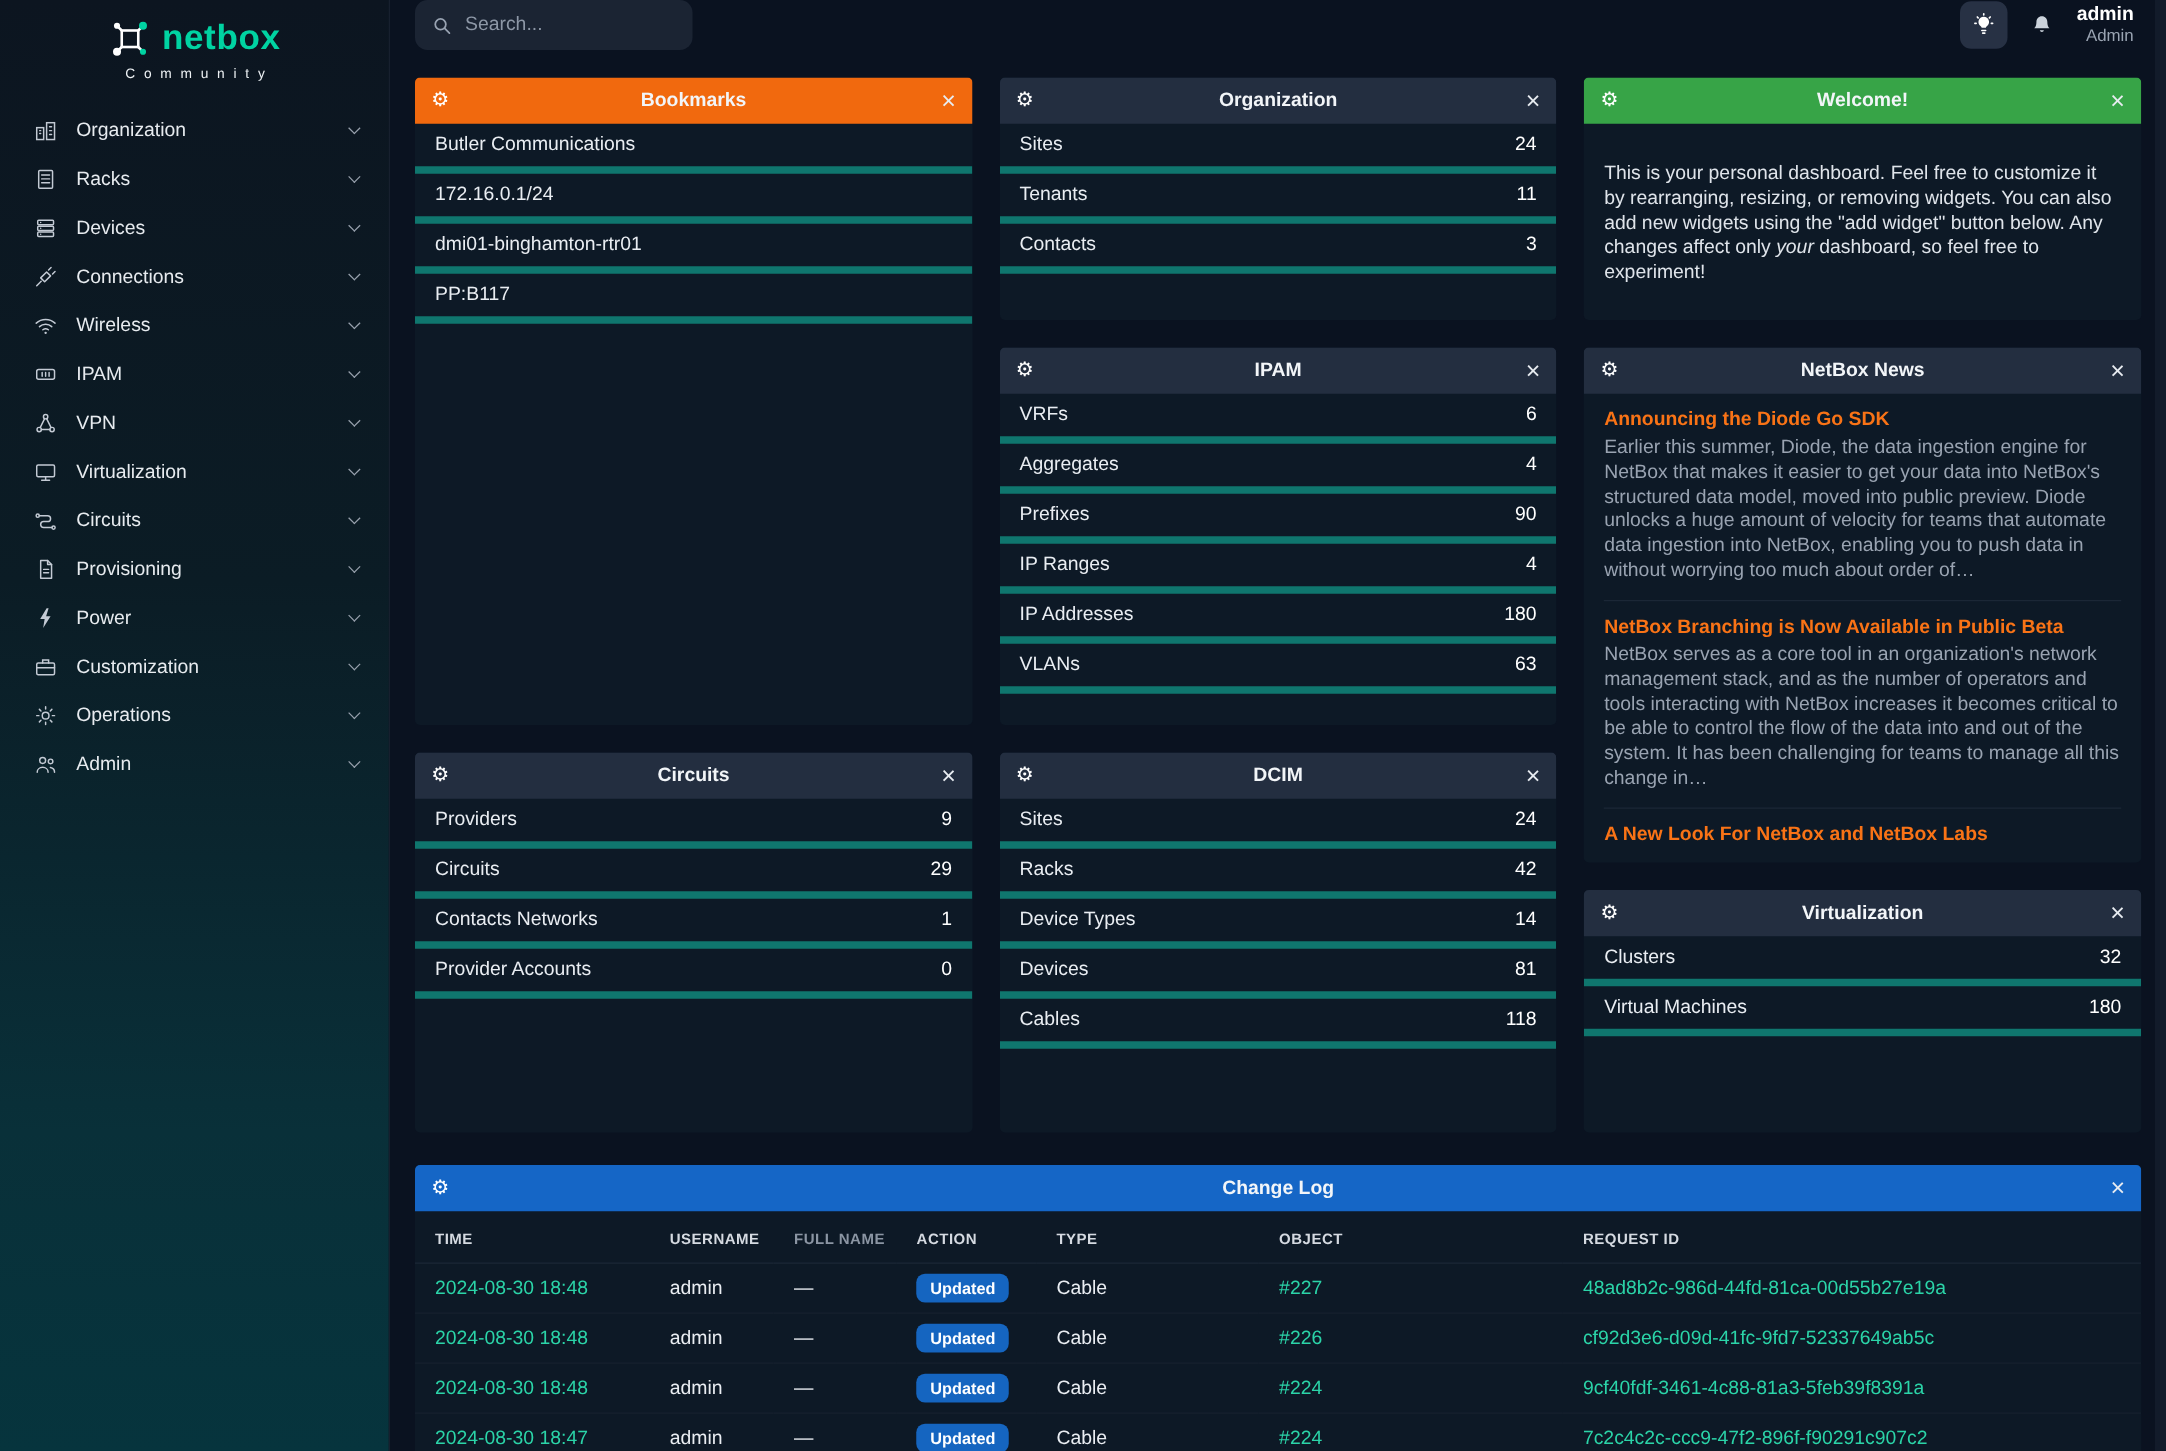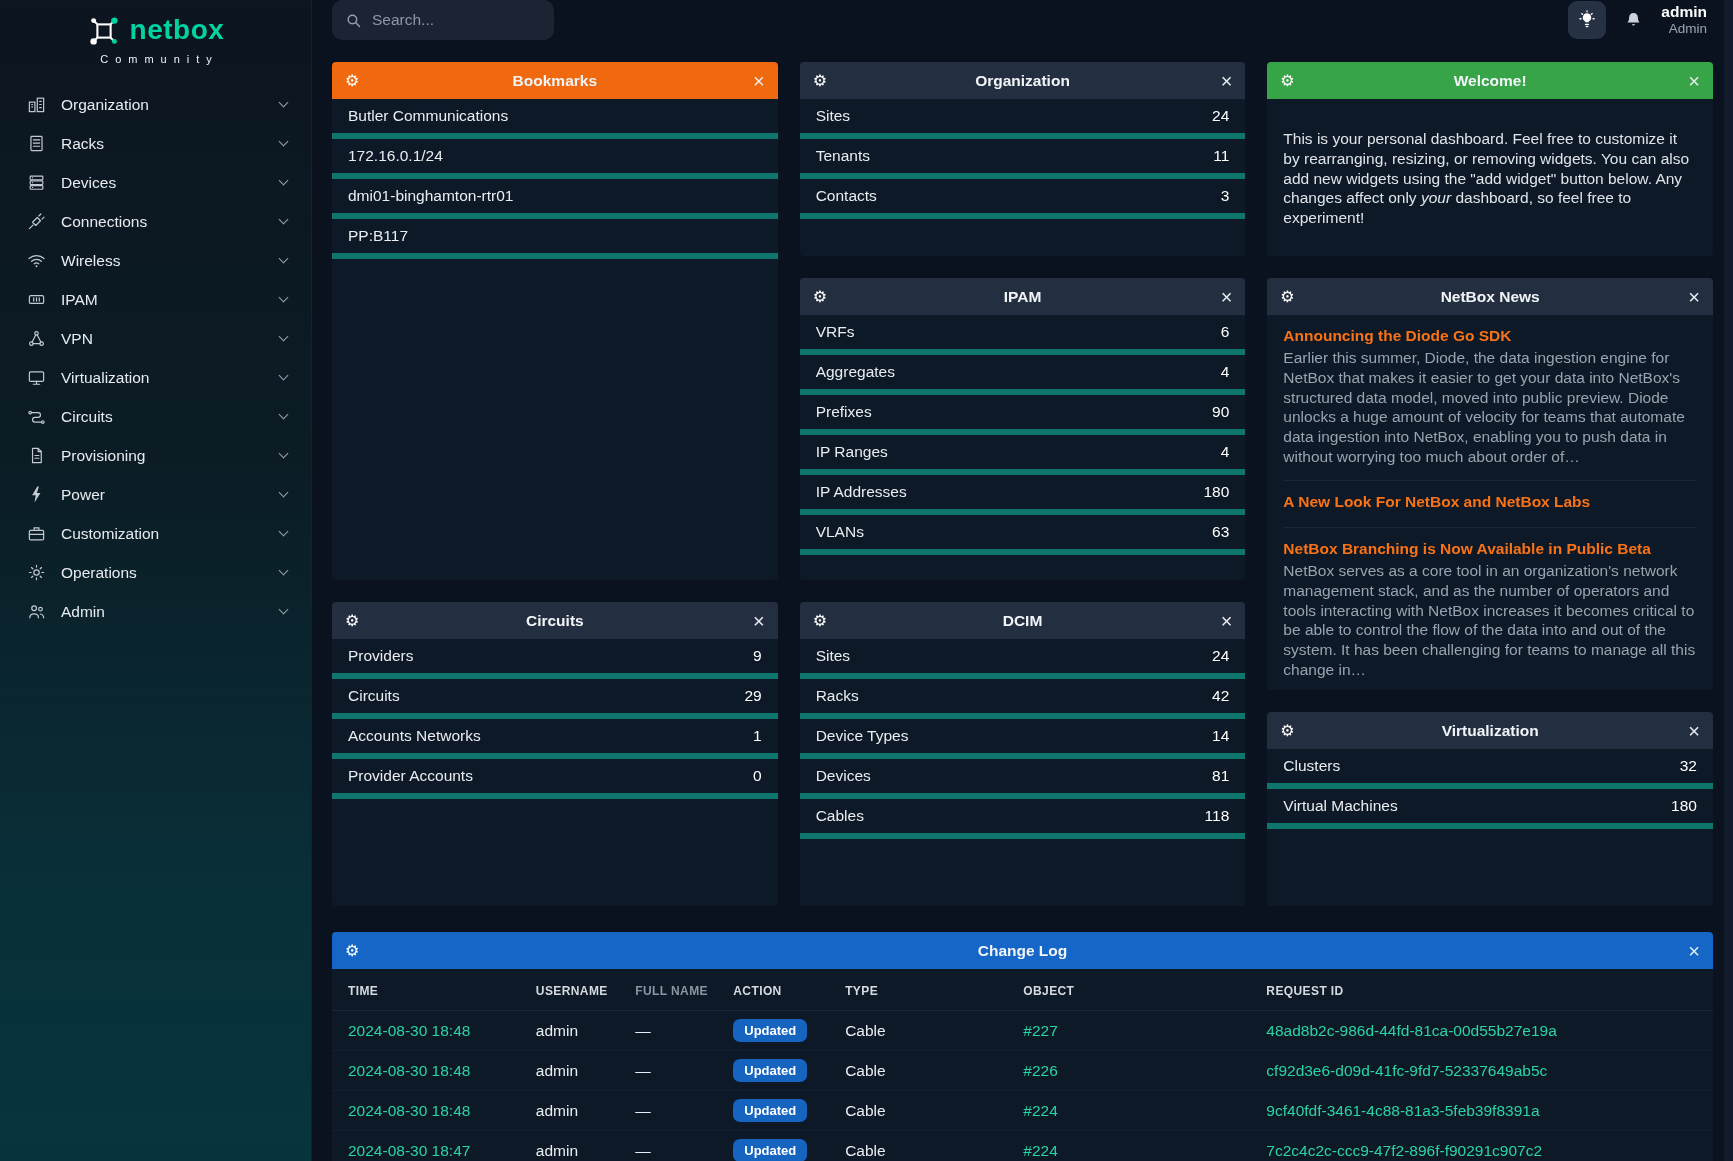--- a/index.html
+++ b/index.html
@@ -316,21 +316,21 @@
           <div class="w-body">
             <div class="row">
                 <span class="lbl">Providers</span>
                 <span class="val">9</span>
               </div>
             <div class="row">
                 <span class="lbl">Circuits</span>
                 <span class="val">29</span>
               </div>
             <div class="row">
-                <span class="lbl">Accounts Networks</span>
+                <span class="lbl">Contacts Networks</span>
                 <span class="val">1</span>
               </div>
             <div class="row">
                 <span class="lbl">Provider Accounts</span>
                 <span class="val">0</span>
               </div>
           </div>
         </section>
       </div>
 
@@ -437,25 +437,25 @@
             <span class="w-gear">⚙</span>
             <span class="w-title">NetBox News</span>
             <span class="w-close">×</span>
           </header>
           <div class="w-body news-list">
             <div class="article">
               <div class="a-head">Announcing the Diode Go SDK</div>
               <div class="a-body">Earlier this summer, Diode, the data ingestion engine for NetBox that makes it easier to get your data into NetBox's structured data model, moved into public preview. Diode unlocks a huge amount of velocity for teams that automate data ingestion into NetBox, enabling you to push data in without worrying too much about order of…</div>
             </div>
             <div class="article">
-              <div class="a-head">A New Look For NetBox and NetBox Labs</div>
+              <div class="a-head">NetBox Branching is Now Available in Public Beta</div>
+              <div class="a-body">NetBox serves as a core tool in an organization's network management stack, and as the number of operators and tools interacting with NetBox increases it becomes critical to be able to control the flow of the data into and out of the system. It has been challenging for teams to manage all this change in…</div>
             </div>
             <div class="article">
-              <div class="a-head">NetBox Branching is Now Available in Public Beta</div>
-              <div class="a-body">NetBox serves as a core tool in an organization's network management stack, and as the number of operators and tools interacting with NetBox increases it becomes critical to be able to control the flow of the data into and out of the system. It has been challenging for teams to manage all this change in…</div>
+              <div class="a-head">A New Look For NetBox and NetBox Labs</div>
             </div>
           </div>
         </section>
 
         <section class="widget h-small">
           <header class="w-head">
             <span class="w-gear">⚙</span>
             <span class="w-title">Virtualization</span>
             <span class="w-close">×</span>
           </header>

